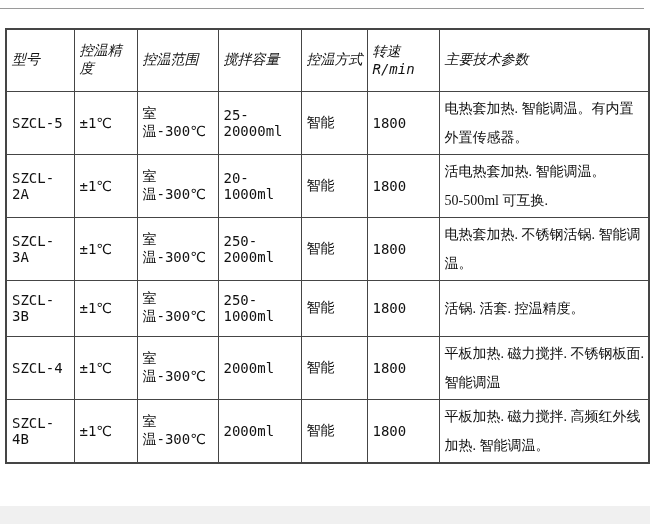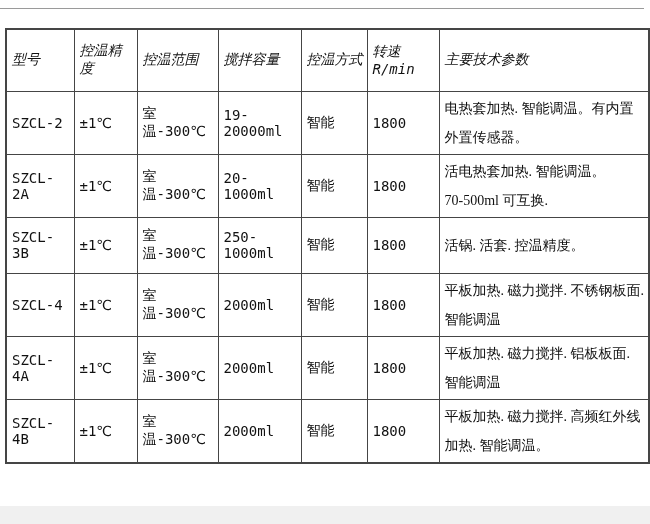--- a/index.html
+++ b/index.html
@@ -88,65 +88,65 @@
       <th>控温精度</th>
       <th>控温范围</th>
       <th>搅拌容量</th>
       <th>控温方式</th>
       <th>转速 R/min</th>
       <th>主要技术参数</th>
     </tr>
   </thead>
   <tbody>
     <tr class="r0">
-      <td>SZCL-2</td>
+      <td>SZCL-5</td>
       <td>±1℃</td>
       <td>室温-300℃</td>
-      <td>19-20000ml</td>
+      <td>25-20000ml</td>
       <td>智能</td>
       <td>1800</td>
       <td class="params">电热套加热. 智能调温。有内置外置传感器。</td>
     </tr>
     <tr class="r1">
       <td>SZCL-2A</td>
       <td>±1℃</td>
       <td>室温-300℃</td>
       <td>20-1000ml</td>
       <td>智能</td>
       <td>1800</td>
       <td class="params">活电热套加热. 智能调温。
-70-500ml 可互换.</td>
+50-500ml 可互换.</td>
+    </tr>
+    <tr class="r2">
+      <td>SZCL-3A</td>
+      <td>±1℃</td>
+      <td>室温-300℃</td>
+      <td>250-2000ml</td>
+      <td>智能</td>
+      <td>1800</td>
+      <td class="params">电热套加热. 不锈钢活锅. 智能调温。</td>
     </tr>
     <tr class="r3">
       <td>SZCL-3B</td>
       <td>±1℃</td>
       <td>室温-300℃</td>
       <td>250-1000ml</td>
       <td>智能</td>
       <td>1800</td>
       <td class="params">活锅. 活套. 控温精度。</td>
     </tr>
     <tr class="r4">
       <td>SZCL-4</td>
       <td>±1℃</td>
       <td>室温-300℃</td>
       <td>2000ml</td>
       <td>智能</td>
       <td>1800</td>
       <td class="params">平板加热. 磁力搅拌. 不锈钢板面. 智能调温</td>
     </tr>
-    <tr class="r5">
-      <td>SZCL-4A</td>
-      <td>±1℃</td>
-      <td>室温-300℃</td>
-      <td>2000ml</td>
-      <td>智能</td>
-      <td>1800</td>
-      <td class="params">平板加热. 磁力搅拌. 铝板板面. 智能调温</td>
-    </tr>
     <tr class="r6">
       <td>SZCL-4B</td>
       <td>±1℃</td>
       <td>室温-300℃</td>
       <td>2000ml</td>
       <td>智能</td>
       <td>1800</td>
       <td class="params">平板加热. 磁力搅拌. 高频红外线加热. 智能调温。</td>
     </tr>
   </tbody>

